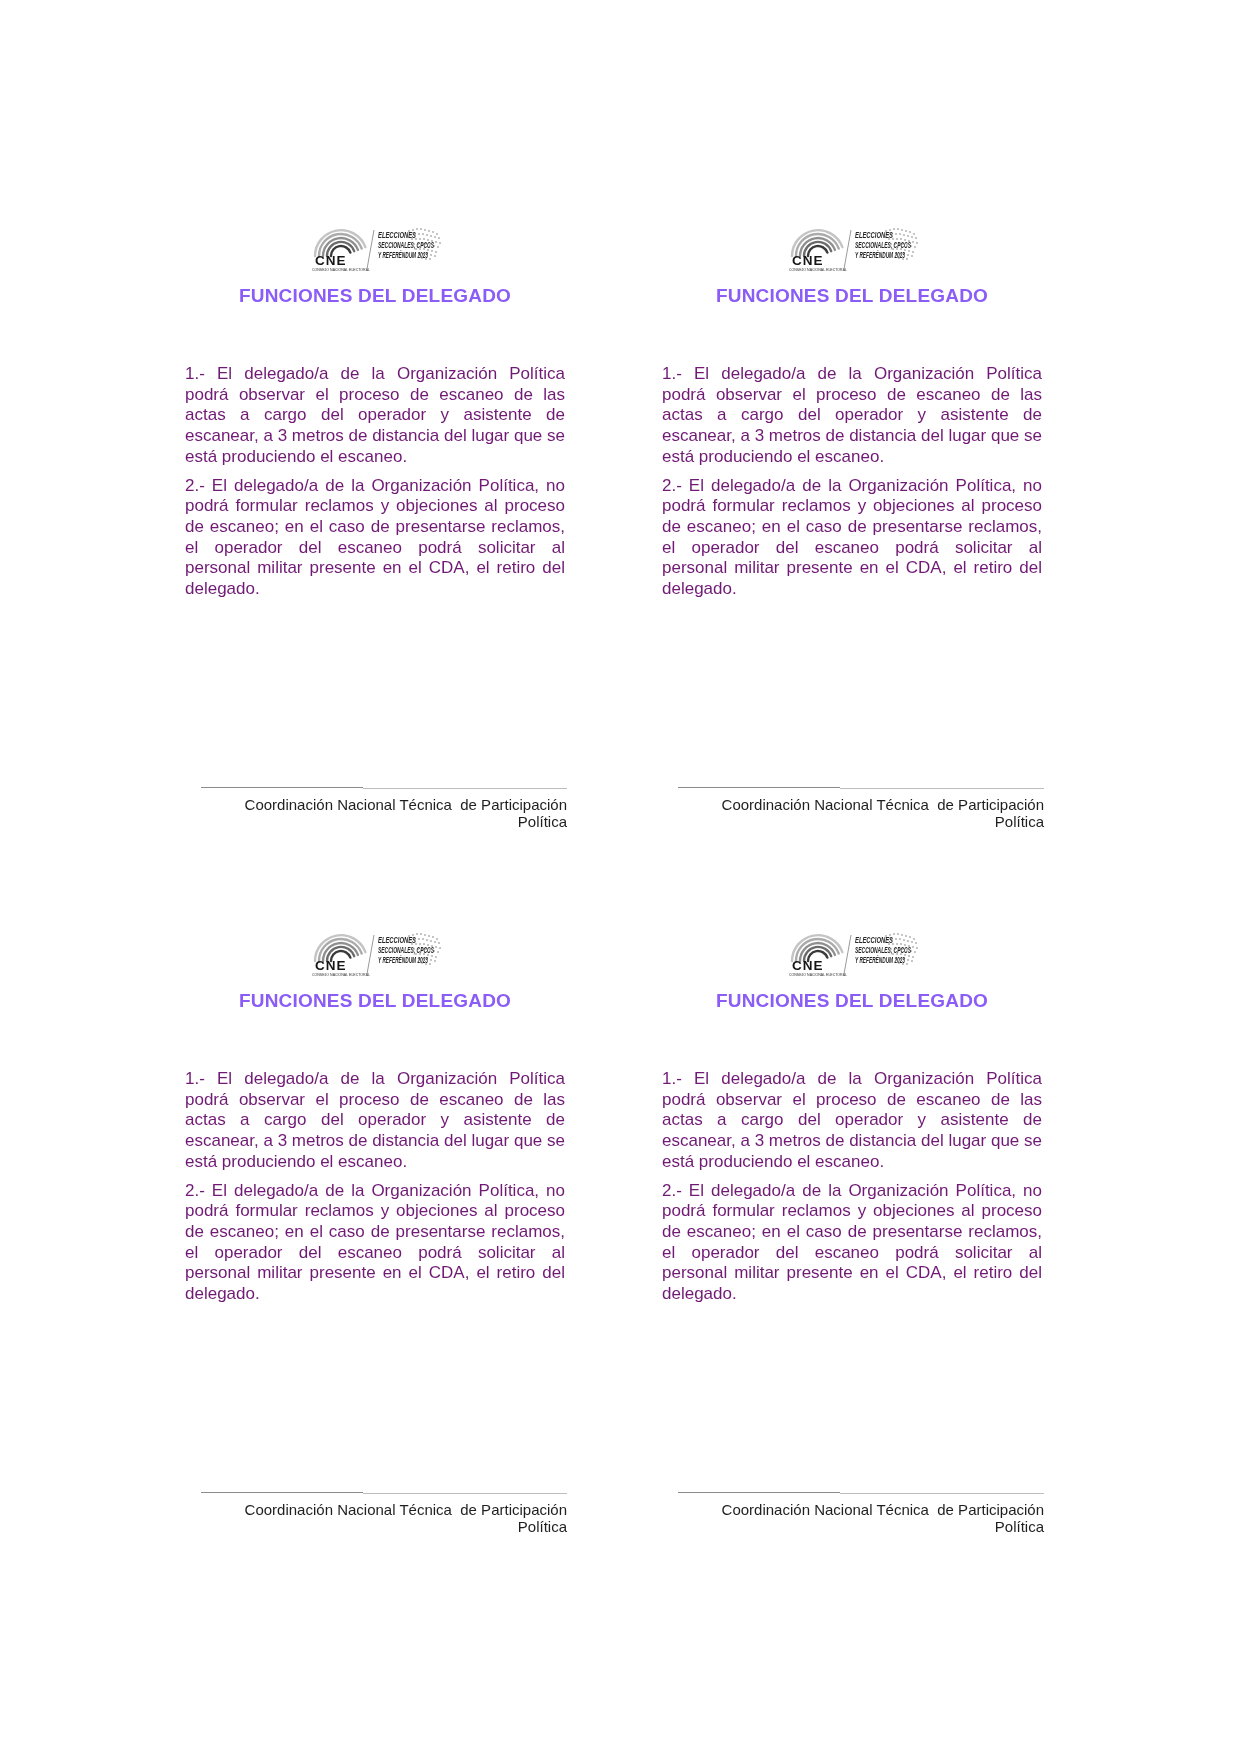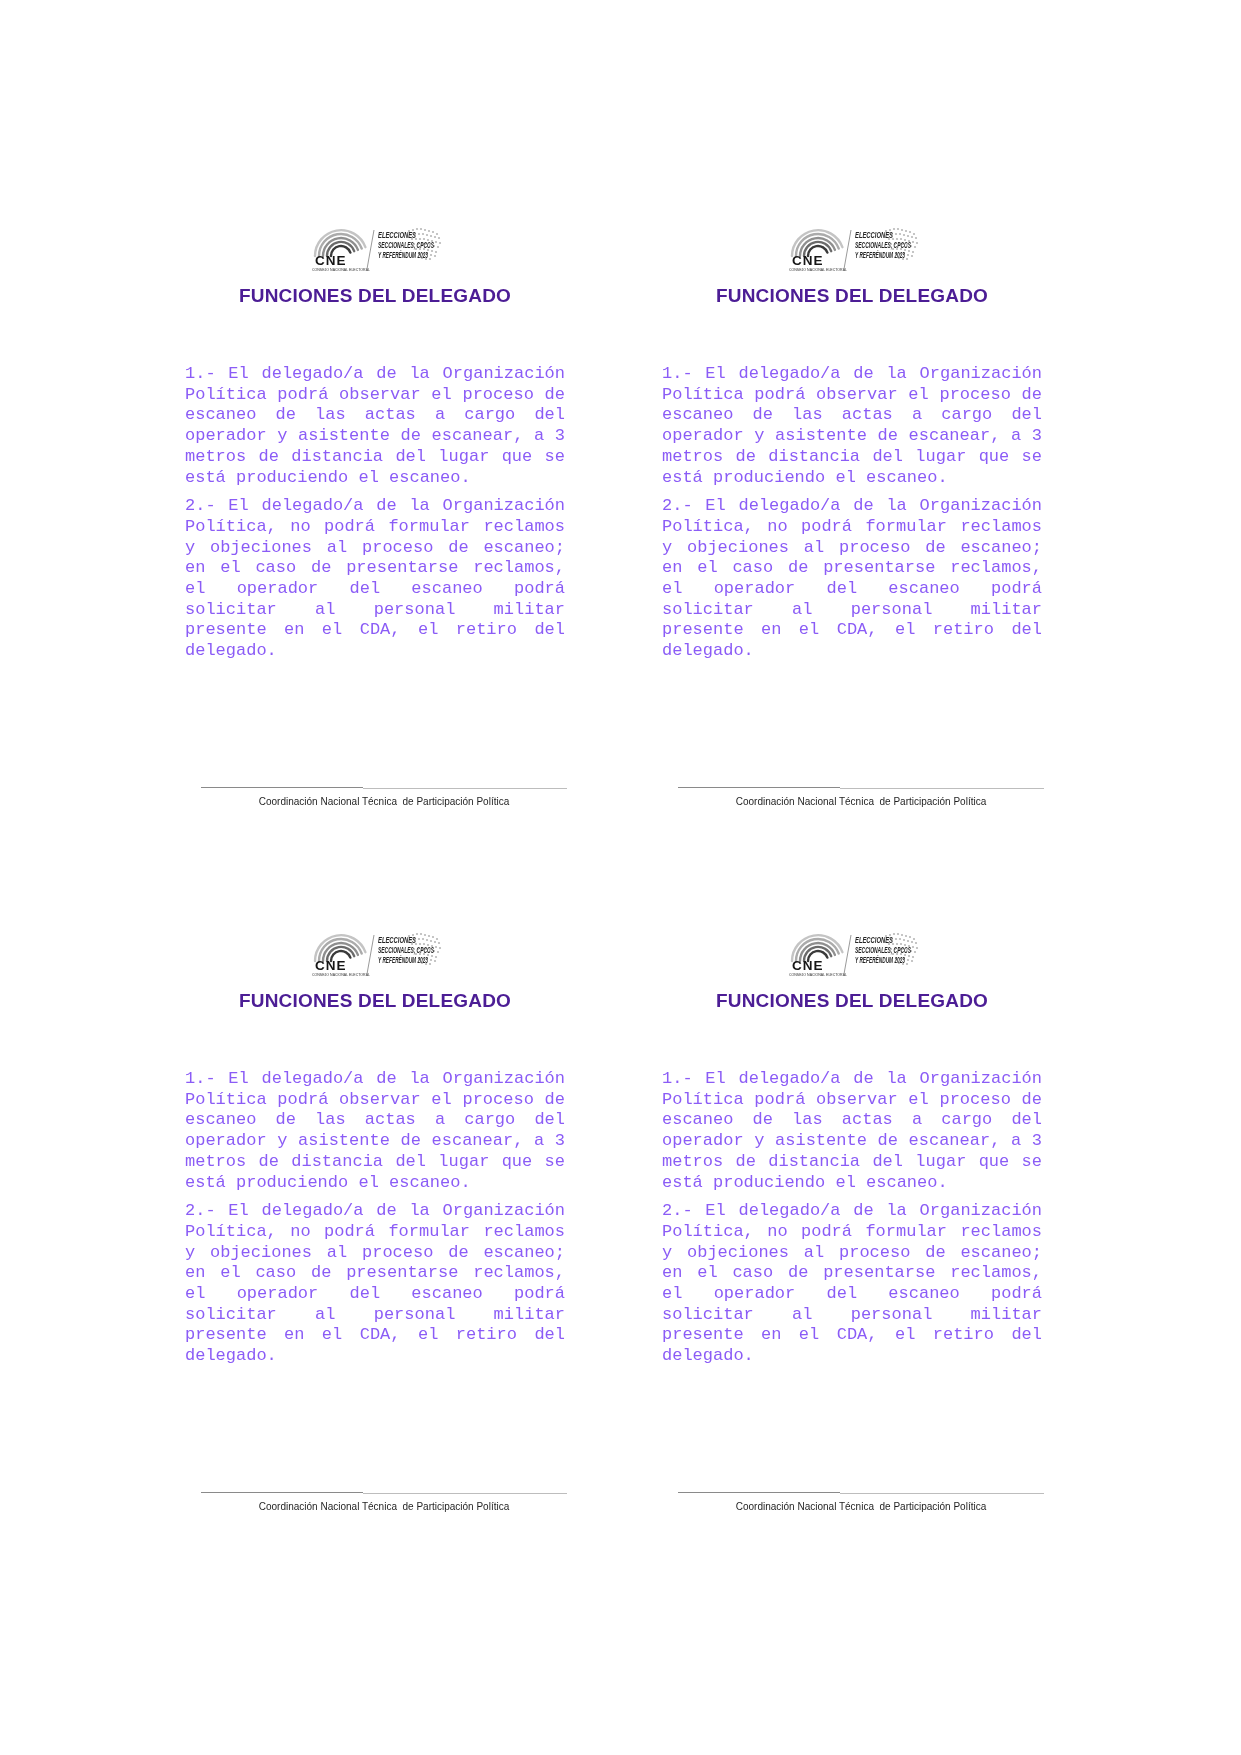--- a/index.html
+++ b/index.html
@@ -25,51 +25,50 @@
   .logo-wrap { width: 135px; height: 50px; margin: 0 auto; }
   .logo-wrap svg { display: block; }
 
   .flyer-title {
     margin-top: 12px;
     text-align: center;
     font-size: 19px;
     line-height: 23px;
     font-weight: bold;
     letter-spacing: 0.2px;
-    color: #4c1d95;
+    color: #8b5cf6;
   }
   .body-par {
     font-size: 17px;
     line-height: 20.7px;
     text-align: justify;
-    color: #8b5cf6;
+    color: #701a75;
     margin: 0;
-    font-family: Liberation Mono, monospace;
   }
   .par-1 { margin-top: 57px; }
   .par-2 { margin-top: 8px; }
 
   .footer {
     position: absolute;
     top: 565px;
     left: 16px;
     width: 366px;
   }
   .rule-left {
     position: absolute; top: 0; left: 0;
     width: 162px; height: 1px; background: #8a8a8a;
   }
   .rule-right {
     position: absolute; top: 1px; left: 162px;
     width: 204px; height: 1px; background: #bdbdbd;
   }
   .footer-text {
     padding-top: 9px;
-    text-align: center;
-    font-size: 10px;
+    text-align: right;
+    font-size: 15px;
     color: #1f1f1f;
     white-space: pre-wrap;
   }
 </style>
 </head>
 <body>
 
 <div class="page">
   <div class="quadrant q1">
   <div class="logo-wrap">

